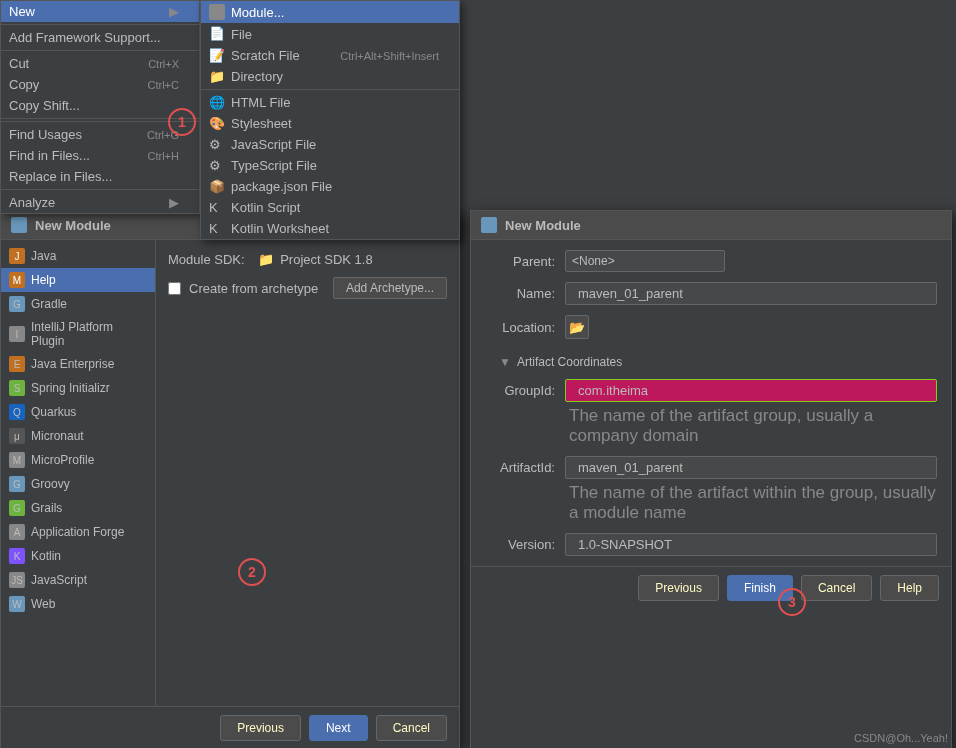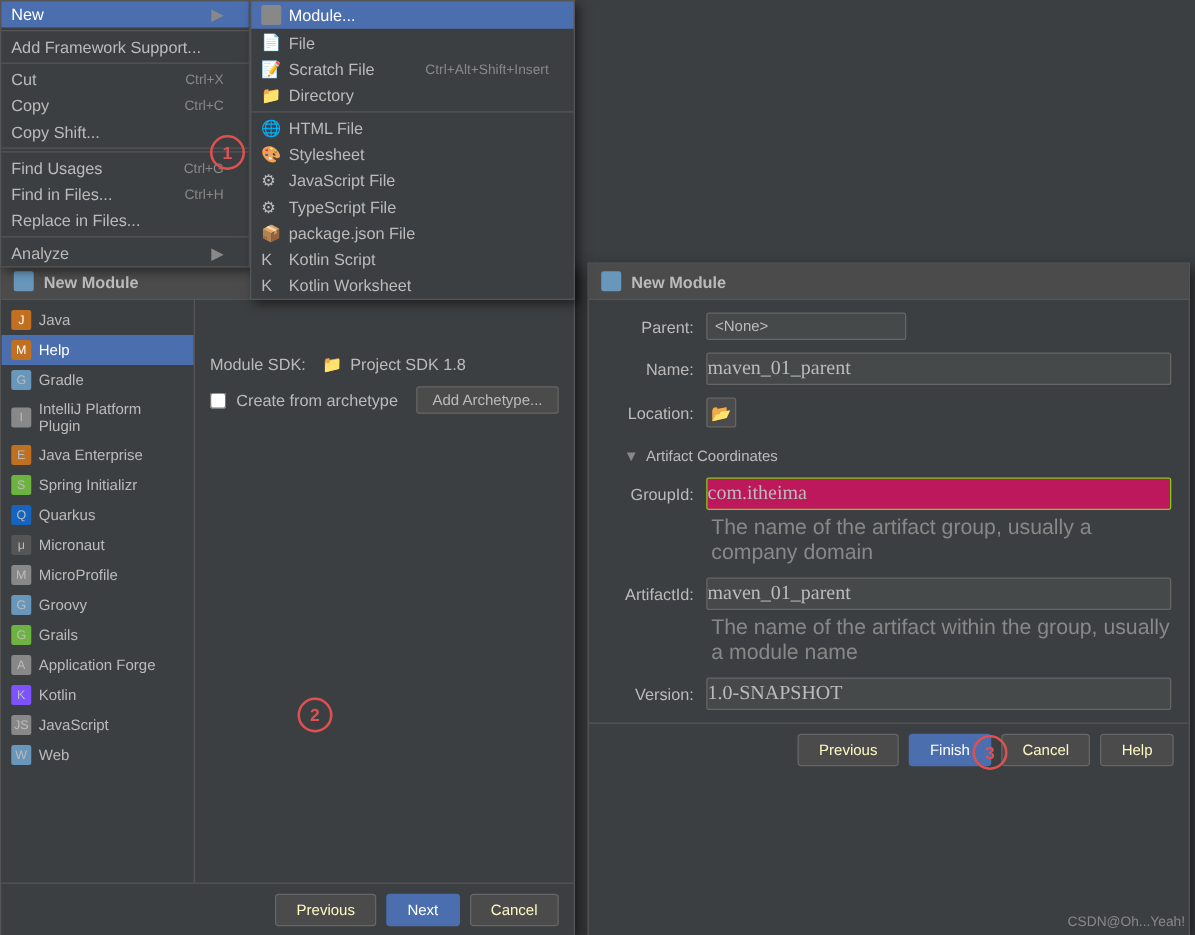--- a/index.html
+++ b/index.html
@@ -176,21 +176,20 @@
       padding: 12px;
       display: flex;
       flex-direction: column;
       gap: 10px;
     }
 
     .sdk-row {
       display: flex;
       align-items: flex-start;
       gap: 10px;
-      margin-top: 32px;
     }
 
     .sdk-label {
       color: #bbbbbb;
       min-width: 80px;
     }
 
     .sdk-value {
       display: flex;
       align-items: center;
@@ -288,27 +287,26 @@
     }
 
     .form-label {
       color: #bbbbbb;
       min-width: 70px;
       text-align: right;
     }
 
     .form-input {
       flex: 1;
-      padding: 3px 0;
+      padding: 3px 12px;
       background: #45494a;
       border: 1px solid #666;
       color: #bbbbbb;
       border-radius: 2px;
-      font-size: 16px;
-      font-family: Liberation Serif, serif;
+      font-size: 13px;
     }
 
     .form-input.focused {
       border: 1px solid #84cc16;
       background: #be185d;
     }
 
     .form-input-with-btn {
       display: flex;
       align-items: center;

